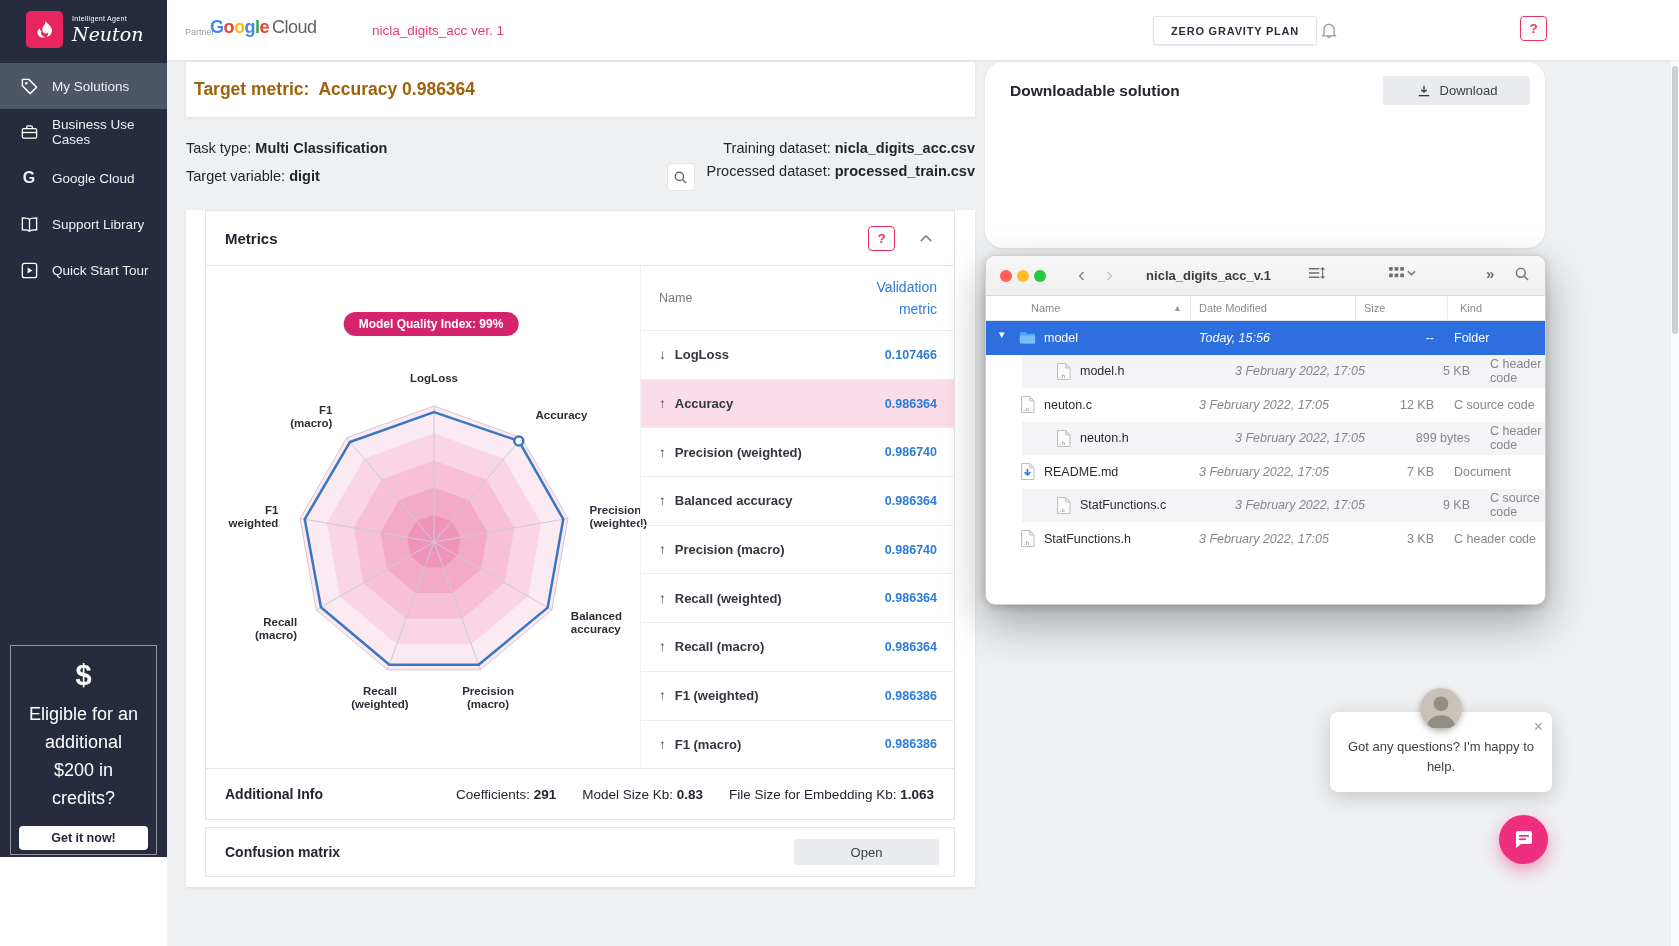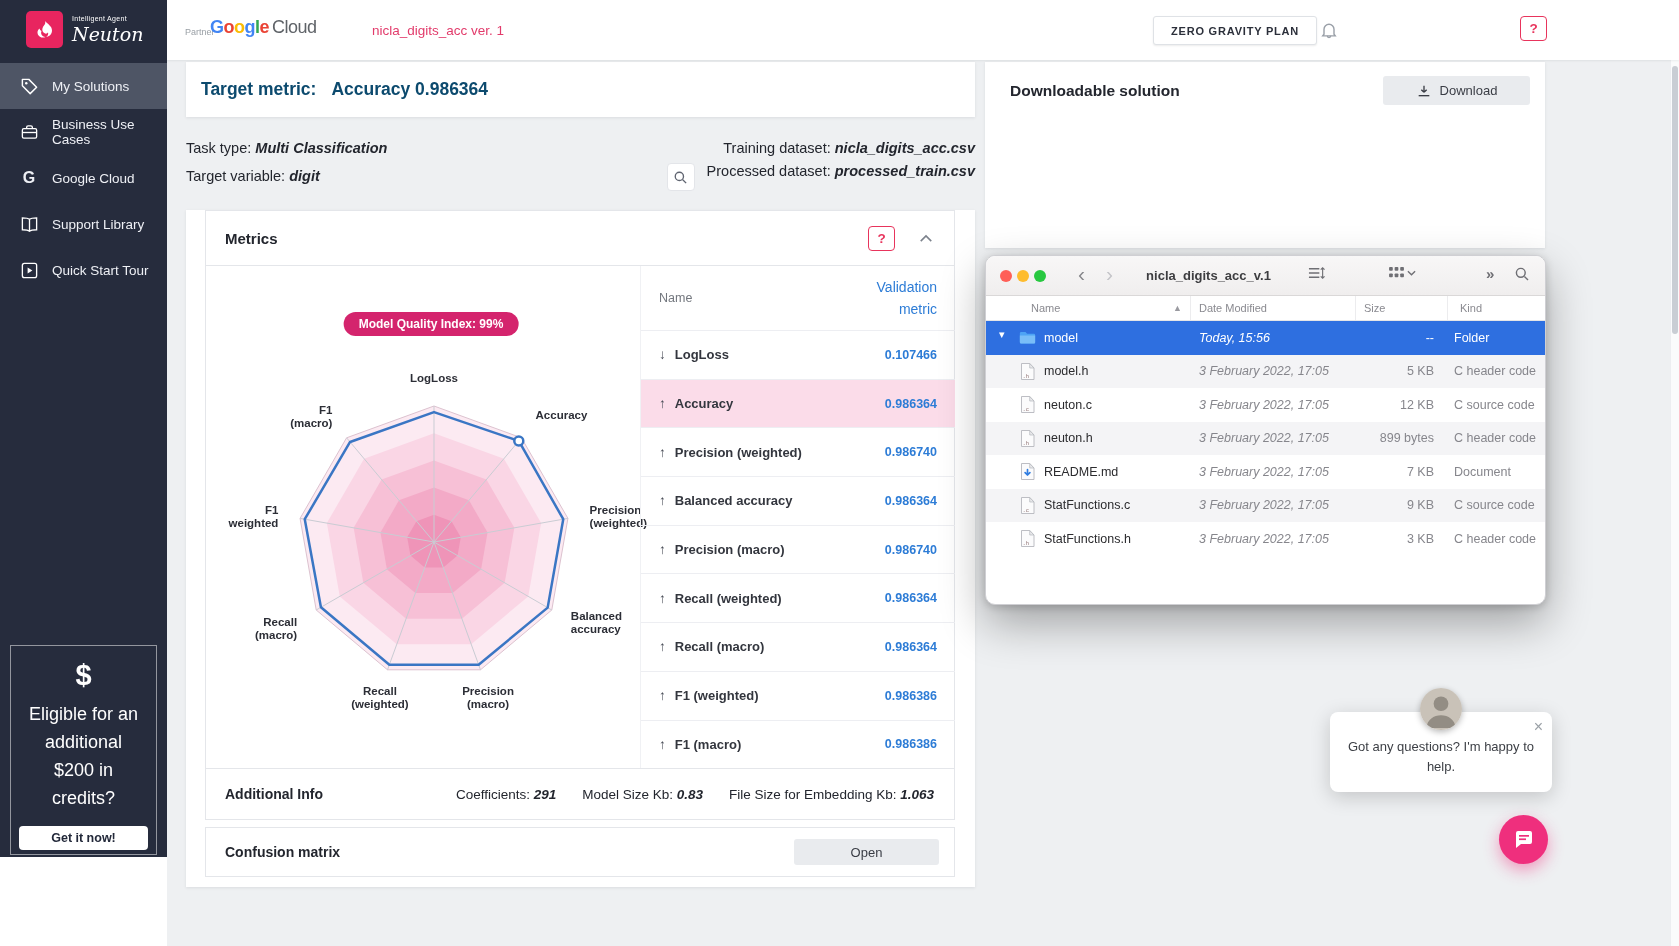--- a/index.html
+++ b/index.html
@@ -29,27 +29,27 @@
   .glogo { position:absolute; left:43px; top:17px; font-size:18px; font-weight:bold; letter-spacing:-.5px; }
   .glogo .cloud { color:#5f6368; font-weight:normal; margin-left:3px; }
   .proj-title { position:absolute; left:205px; top:23px; font-size:13.5px; color:#e23b6b; }
   .plan-btn { position:absolute; left:986px; top:16px; height:29px; padding:0 17px; background:#fff; border:1px solid #dfe2e6; border-radius:3px; box-shadow:0 1px 2px rgba(0,0,0,.08); font-size:11px; font-weight:bold; letter-spacing:.8px; color:#2b2f3a; cursor:pointer; font-family:inherit; }
   .bell { position:absolute; left:1152px; top:20px; width:20px; height:20px; cursor:pointer; }
   .help-box { width:27px; height:25px; border:1.5px solid #e8345c; border-radius:4px; background:#fff; color:#e8345c; font-size:13.5px; font-weight:bold; display:flex; align-items:center; justify-content:center; cursor:pointer; }
   .help-top { position:absolute; left:1353px; top:16px; }
 
   
   .card { position:absolute; background:#fff; box-shadow:0 1px 3px rgba(27,31,45,.09); }
-  .card-target { left:186px; top:62px; width:789px; height:55px; display:flex; align-items:center; padding-left:15px; font-size:17.5px; font-weight:bold; color:#0c4a6e; gap:15px; }
+  .card-target { left:186px; top:62px; width:789px; height:55px; display:flex; align-items:center; padding-left:8px; font-size:17.5px; font-weight:bold; color:#a16207; gap:9px; }
   .info-block { position:absolute; left:186px; top:136px; width:789px; height:66px; font-size:14.5px; color:#23262e; }
   .info-l1 { position:absolute; left:0; top:4px; }
   .info-l2 { position:absolute; left:0; top:32px; }
   .info-r1 { position:absolute; right:0; top:4px; }
   .info-r2 { position:absolute; right:0; top:27px; display:flex; gap:12px; }
-  .b { font-weight:bold;font-style:italic; }
+  .b { font-weight:bold; }
   .search-box { width:28px; height:28px; background:#fff; border:1px solid #e3e5e9; border-radius:4px; display:flex; align-items:center; justify-content:center; cursor:pointer; }
 
   .card-main { left:186px; top:210px; width:789px; height:677px; }
   .metrics-box { position:absolute; left:19px; top:0; width:750px; height:610px; border:1px solid #e4e6ea; }
   .metrics-head { height:55px; border-bottom:1px solid #e4e6ea; display:flex; align-items:center; padding:0 19px; }
   .metrics-title { font-size:15px; font-weight:bold; color:#23262e; }
   .mh-right { margin-left:auto; display:flex; align-items:center; gap:22px; }
   .collapse { width:18px; height:14px; cursor:pointer; display:flex; align-items:center; justify-content:center; }
 
   .chart-zone { position:absolute; left:8px; top:55px; width:434px; height:503px; }
@@ -70,21 +70,21 @@
   .addinfo { position:absolute; left:0; right:0; bottom:0; height:51px; border-top:1px solid #e4e6ea; display:flex; align-items:center; padding:0 20px 0 19px; font-size:13.5px; color:#23262e; }
   .addinfo-title { font-size:14px; font-weight:bold; }
   .addinfo-stats { margin-left:auto; display:flex; gap:26px; }
 
   .confusion-box { position:absolute; left:19px; top:617px; width:750px; height:50px; border:1px solid #e4e6ea; display:flex; align-items:center; justify-content:space-between; padding:0 15px 0 19px; }
   .confusion-title { font-size:14px; font-weight:bold; color:#23262e; }
   .gray-btn { background:#e9ebee; border:none; border-radius:3px; font-size:13px; color:#3a3d45; cursor:pointer; font-family:inherit; }
   .open-btn { width:145px; height:26px; }
   .dl-btn { position:absolute; right:15px; top:14px; width:147px; height:29px; display:flex; align-items:center; justify-content:center; gap:8px; }
 
-  .card-solution { left:985px; top:62px; width:560px; height:186px; }
+  .card-solution { left:985px; top:62px; width:560px; height:186px;border-radius:18px; }
   .solution-title { position:absolute; left:25px; top:20px; font-size:15.5px; font-weight:bold; color:#23262e; }
 
   
   .finder { position:absolute; left:985px; top:255px; width:561px; height:350px; background:#fff; border-radius:10px; overflow:hidden; box-shadow:0 18px 45px rgba(0,0,0,.33), 0 2px 8px rgba(0,0,0,.18); z-index:6; border:1px solid #cfcfd3; }
   .finder-toolbar { position:relative; height:40px; background:linear-gradient(#f8f7f7,#f0eeee); border-bottom:1px solid #dad8d8; }
   .tl { position:absolute; top:14px; width:12px; height:12px; border-radius:50%; cursor:pointer; }
   .tl-close { left:14px; background:#ff5f57; }
   .tl-min { left:31px; background:#febc2e; }
   .tl-max { left:48px; background:#28c840; }
   .nav-chev { position:absolute; top:6px; font-size:21px; cursor:pointer; }
@@ -92,21 +92,21 @@
   .chev-fwd { left:120px; color:#c4c4c8; }
   .finder-title { position:absolute; left:140px; top:12px; width:165px; text-align:center; font-size:13px; font-weight:bold; color:#3d3d40; }
   .tb-ic { position:absolute; top:10px; color:#6f6f74; cursor:pointer; display:flex; align-items:center; gap:3px; }
   .finder-cols { height:25px; border-bottom:1px solid #e5e5e7; display:flex; align-items:center; font-size:11px; color:#8a8a90; background:#fff; }
   .fcol-name { width:205px; padding-left:45px; border-right:1px solid #ececee; height:100%; display:flex; align-items:center; }
   .fcol-name .sort { margin-left:auto; margin-right:8px; color:#9a9aa0; font-size:9px; }
   .fcol-date { width:165px; padding-left:8px; border-right:1px solid #ececee; height:100%; display:flex; align-items:center; }
   .fcol-size { width:92px; padding-left:8px; border-right:1px solid #ececee; height:100%; display:flex; align-items:center; }
   .fcol-kind { flex:1; padding-left:12px; height:100%; display:flex; align-items:center; }
   .frow { height:33.5px; display:flex; align-items:center; font-size:12.5px; color:#2b2b2e; cursor:pointer; }
-  .frow.falt { background:#f4f4f6; }
+  .frow.falt { background:#f4f4f6;margin-left:36px; }
   .frow.fsel { background:#2e6fe0; color:#fff; }
   .fc-name { width:205px; display:flex; align-items:center; padding-left:33px; position:relative; }
   .fchev { position:absolute; left:13px; top:-1px; font-size:11px; }
   .ficw { margin-right:8px; display:flex; }
   .fic { width:17px; height:17px; }
   .fc-date { width:165px; padding-left:8px; color:#86868c;font-style:italic; }
   .fc-size { width:86px; text-align:right; padding-right:8px; color:#86868c; }
   .fc-kind { flex:1; padding-left:12px; color:#86868c; }
   .fsel .fc-date, .fsel .fc-size, .fsel .fc-kind { color:#fff; }
 

